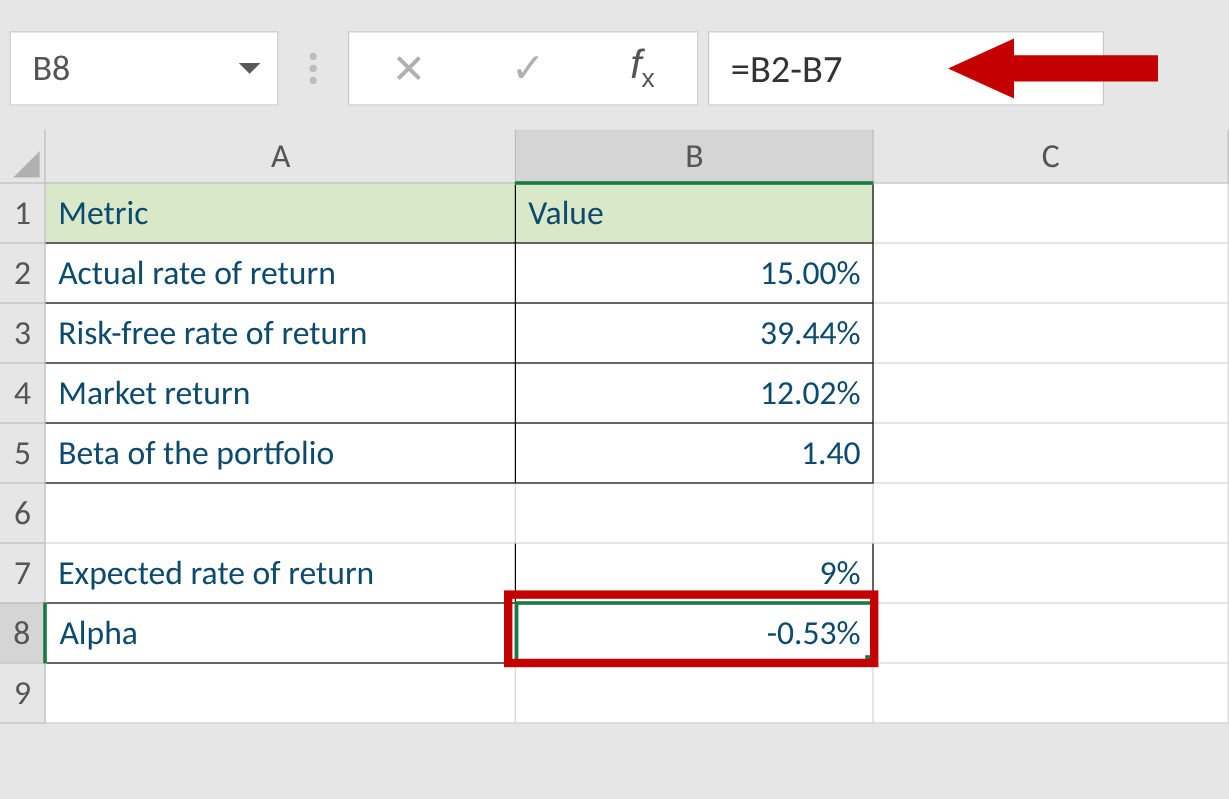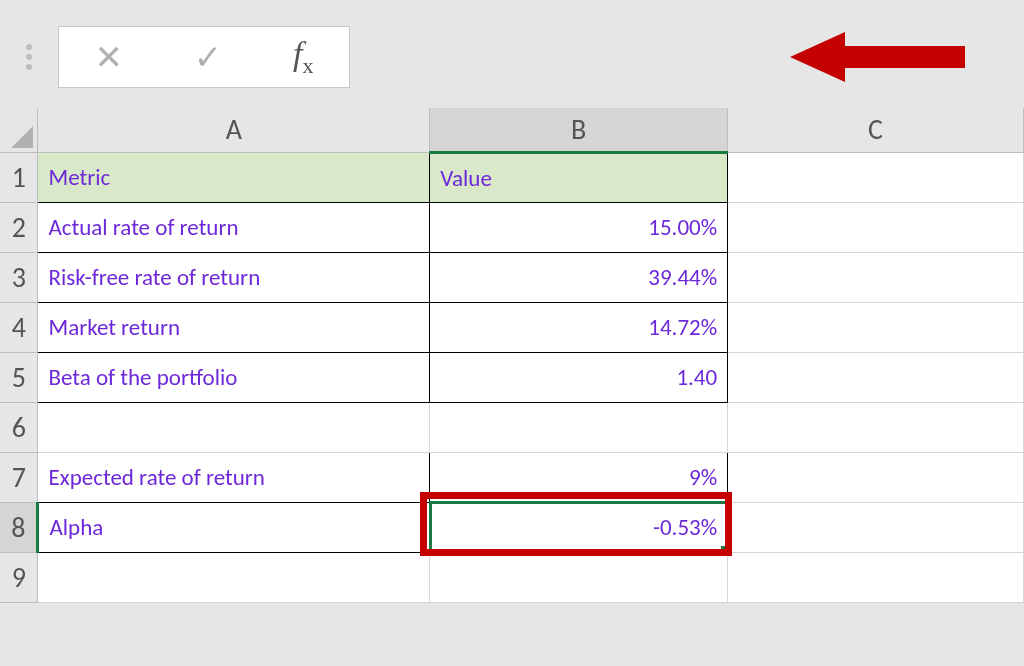--- a/index.html
+++ b/index.html
@@ -47,21 +47,21 @@
     box-shadow: 0 -10px 0 #bdbdbd, 0 10px 0 #bdbdbd;
   }
   .fx-btns {
     width: 292px; height: 62px;
     background:#fff; border:1px solid #c8c8c8;
     display:flex; align-items:center; justify-content:space-around;
     font-size: 34px; color:#b0b0b0;
   }
   .fx-btns .x { color:#b0b0b0; font-family: Arial; }
   .fx-btns .chk { color:#b0b0b0; }
-  .fx-btns .fx { font-style: italic; font-family: Liberation Serif, serif; color:#555;}
+  .fx-btns .fx { font-style: italic; font-family: Liberation Sans, sans-serif; color:#555;}
   .fx-btns .fx sub{font-size:22px; font-style:normal;}
   .formula-input {
     height:62px; background:#fff; border:1px solid #c8c8c8;
     padding:0 18px; font-size:32px; color:#333;
     display:flex; align-items:center;
     width: 330px;
   }
 
   
   .sheet {
@@ -99,22 +99,22 @@
   }
   th.rowhdr {
     border:1px solid #bdbdbd; border-left:none;
     text-align:center;
     width:38px;
   }
   td.cell {
     background:#fff;
     border:1px solid #d6d6d6;
     height:50px;
-    font-size:23px;
-    color:#6d28d9;
+    font-size:28px;
+    color:#0c4a6e;
     padding:0 10px;
     vertical-align:middle;
     text-align:left;
   }
   td.cell.right { text-align:right; }
   td.cell.hdr { background:#d8e8c8; } 
   .bt{border-top:1px solid #000 !important;}
   .bb{border-bottom:1px solid #000 !important;}
   .bl{border-left:1px solid #000 !important;}
   .br{border-right:1px solid #000 !important;}
@@ -141,27 +141,34 @@
   }
 
   
   .arrow-svg{ position:absolute; pointer-events:none; }
 
 </style>
 </head>
 <body>
 
 <div class="formula-row">
+  <div class="namebox">
+    <span>B8</span>
+    <span class="dd"></span>
+  </div>
   <div class="divdots">
       <span></span>
     </div>
   <div class="fx-btns">
     <span class="x">✕</span>
     <span class="chk">✓</span>
     <span class="fx"><i>f</i><sub>x</sub></span>
+  </div>
+  <div class="formula-input">
+    <span>=B2-B7</span>
   </div>
 </div>
 
 <svg class="arrow-svg" style="left:790px; top:26px; width:230px; height:62px;" viewBox="0 0 230 62">
   <g fill="#c40000">
     <polygon points="0,31 55,6 55,20 175,20 175,42 55,42 55,56"></polygon>
   </g>
 </svg>
 
 <div class="sheet">
@@ -193,21 +200,21 @@
   </tr>
   <tr>
     <th class="rowhdr">3</th>
     <td class="cell bl br bb">Risk-free rate of return</td>
     <td class="cell right br bb">39.44%</td>
     <td class="cell"></td>
   </tr>
   <tr>
     <th class="rowhdr">4</th>
     <td class="cell bl br bb">Market return</td>
-    <td class="cell right br bb">14.72%</td>
+    <td class="cell right br bb">12.02%</td>
     <td class="cell"></td>
   </tr>
   <tr>
     <th class="rowhdr">5</th>
     <td class="cell bl br bb">Beta of the portfolio</td>
     <td class="cell right br bb">1.40</td>
     <td class="cell"></td>
   </tr>
   <tr>
     <th class="rowhdr">6</th>

